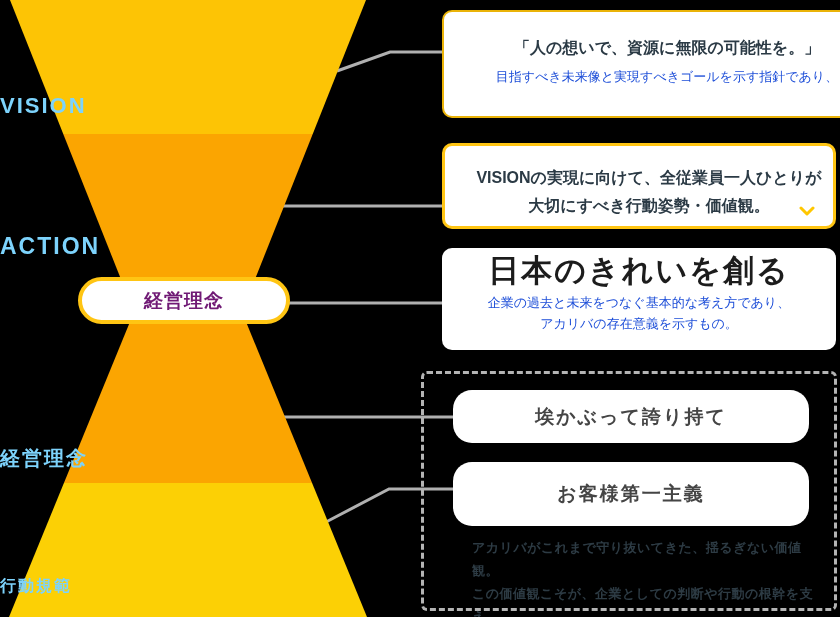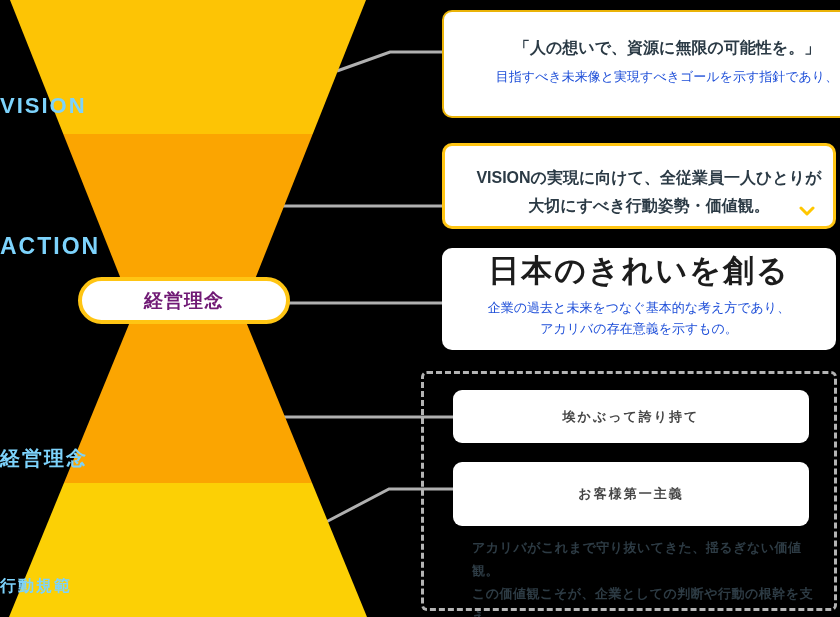--- a/index.html
+++ b/index.html
@@ -39,28 +39,28 @@
   .card-title{text-align:center;font-weight:700;color:#2b3a45;font-size:16px;}
   .card-vision .card-title{margin-top:26px;}
   .card-vision .card-body{margin-top:7px;}
   .card-body{text-align:center;color:#1d4ed8;font-size:13px;line-height:21px;}
   .card-action .card-title{margin-top:18px;line-height:28px;}
 
   .chevron{position:absolute;right:18px;bottom:10px;width:16px;height:10px;}
 
   .keiei-callig{text-align:center;font-family:"DejaVu Serif","Liberation Serif",serif;
     font-weight:700;font-size:31px;color:#1c1c1c;margin-top:2px;letter-spacing:2px;}
-  .card-keiei .card-body{margin-top:5px;}
+  .card-keiei .card-body{}
 
   
   .dashed-box{position:absolute;left:421px;top:371px;width:416px;height:240px;
     border:3px dashed #b4b4b4;border-radius:6px;box-sizing:border-box;background:transparent;}
-  .mini-card{position:absolute;background:#fff;border-radius:9px;
+  .mini-card{position:absolute;background:#fff;border-radius:19px;
     display:flex;align-items:center;justify-content:center;
-    font-size:13px;font-weight:700;color:#454545;letter-spacing:2px;}
+    font-size:19px;font-weight:700;color:#454545;letter-spacing:2px;}
   .mini-1{left:453px;top:390px;width:356px;height:53px;}
   .mini-2{left:453px;top:462px;width:356px;height:64px;}
   .note{position:absolute;left:472px;top:536px;width:352px;
     color:#2d3b44;font-size:13px;font-weight:700;line-height:23px;letter-spacing:.5px;}
 </style>
 </head>
 <body>
 
 <div class="stage">
 

